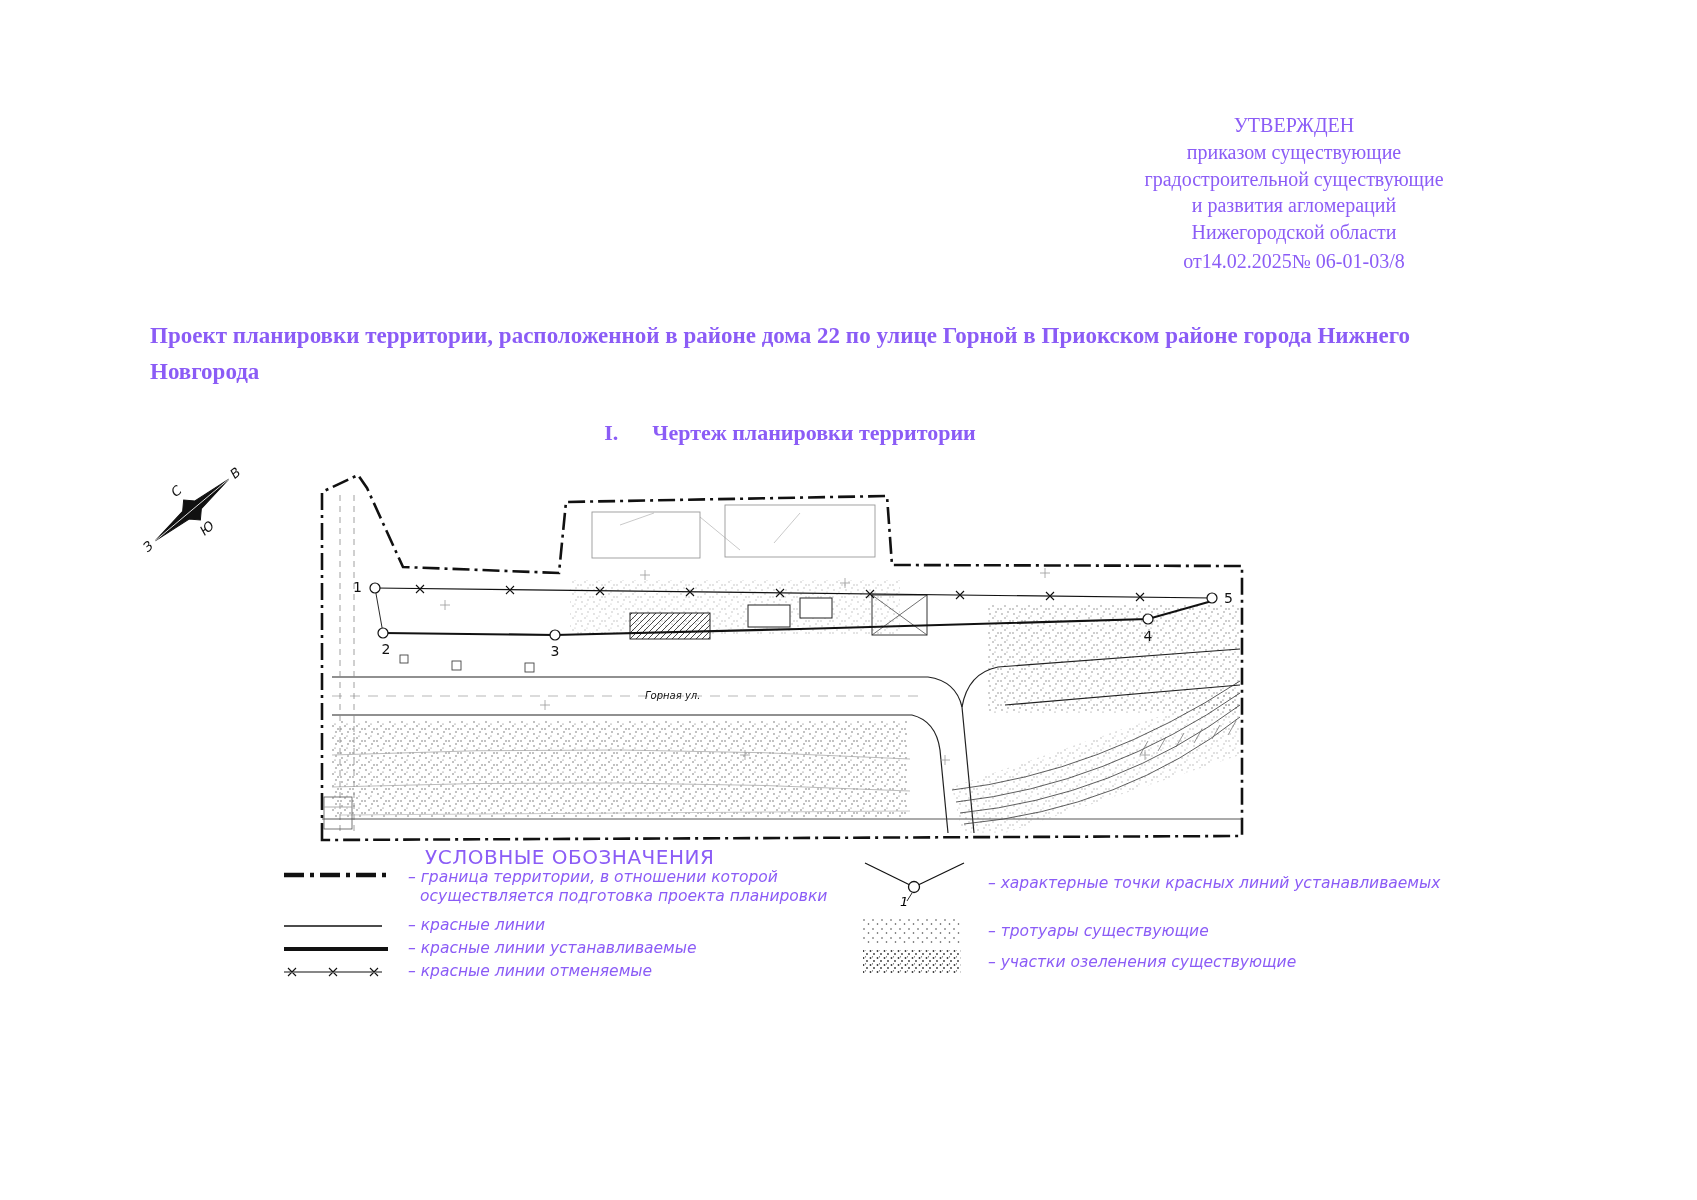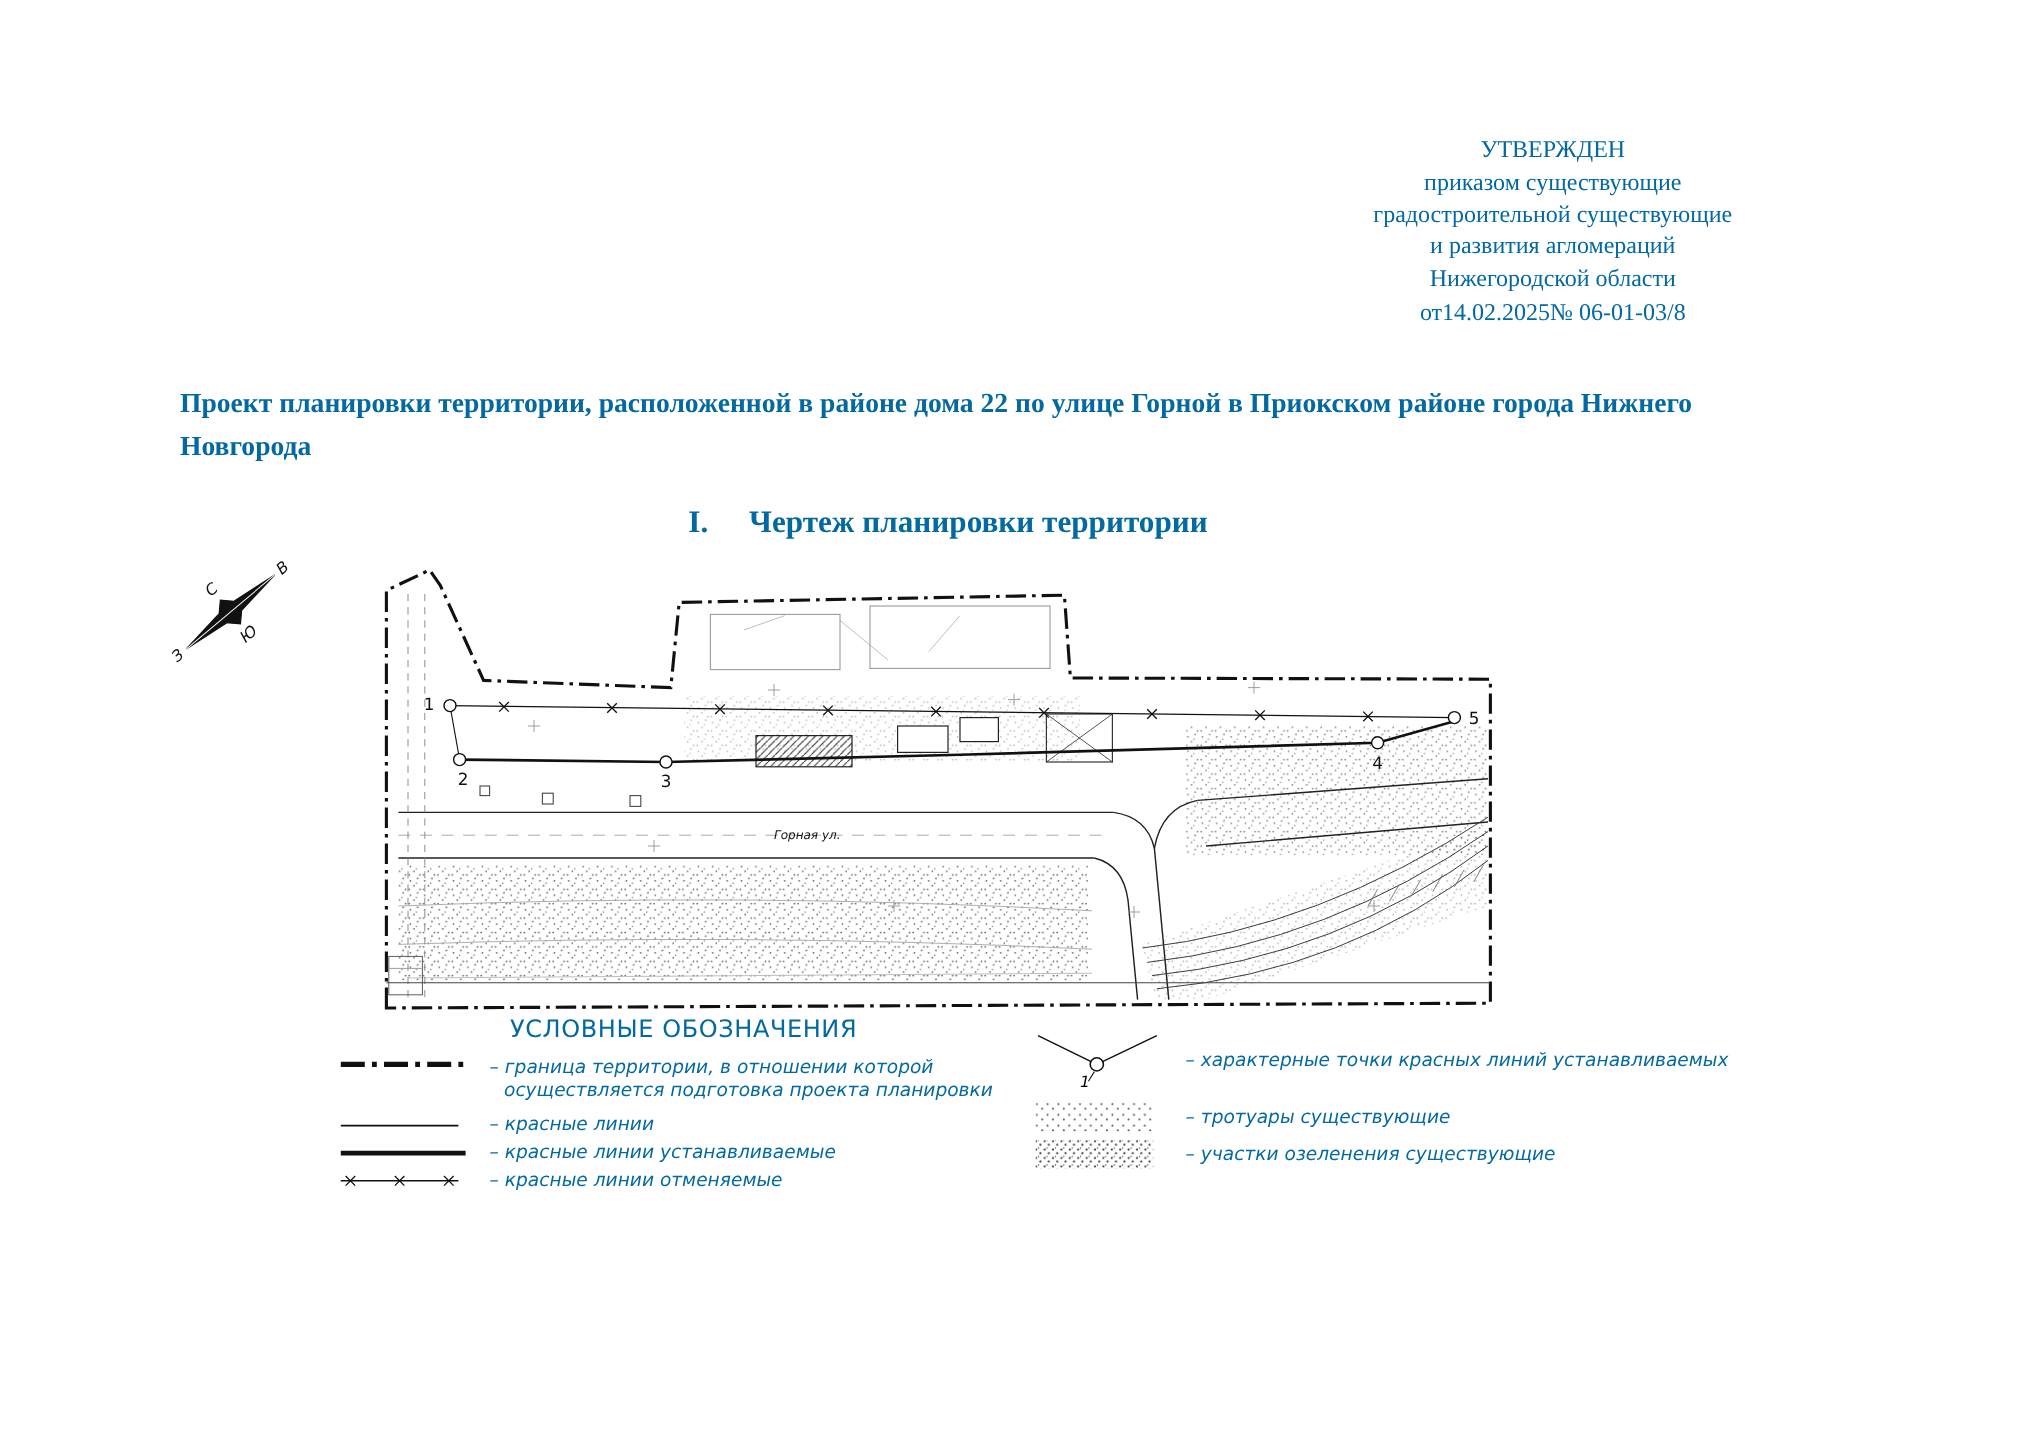--- a/index.html
+++ b/index.html
@@ -1,44 +1,44 @@
 <!DOCTYPE html>
 <html><head>
 <meta charset="utf-8">
 <style>
   html,body{margin:0;padding:0;background:#e8e8e8;}
   .page{position:relative;width:1697px;height:1200px;background:#ffffff;overflow:hidden;
-        font-family:"Liberation Serif", serif;color:#0369a1;}
+        font-family:"Liberation Serif", serif;color:#8b5cf6;}
   
   .approval{position:absolute;top:112px;left:1133px;width:322px;text-align:center;
             font-size:20px;line-height:1.34;}
   .approval-last{display:flex;justify-content:center;margin-top:2px;}
   
   .doc-title{position:absolute;top:318px;left:150px;width:1270px;
              font-size:23px;font-weight:bold;line-height:1.55;}
   
   .section-heading{position:absolute;top:420px;left:0;width:1580px;text-align:center;
-                   font-size:26px;font-weight:bold;}
+                   font-size:22px;font-weight:bold;}
   .section-heading .numeral{margin-right:34px;}
   
   .plan{position:absolute;left:100px;top:455px;width:1160px;height:395px;}
   .plan text{font-family:"DejaVu Sans", sans-serif;fill:#111;}
   
   .legend-title{position:absolute;left:425px;top:845px;
                 font-family:"DejaVu Sans", sans-serif;font-size:20px;letter-spacing:.5px;}
   .legend-left{position:absolute;left:282px;top:868px;width:575px;}
   .legend-right{position:absolute;left:862px;top:858px;width:640px;}
   .legend-row{display:flex;align-items:center;margin-bottom:5px;}
   .legend-row.top{align-items:flex-start;}
   .legend-sym{flex:0 0 112px;margin-right:14px;}
   .legend-sym-r{flex:0 0 108px;margin-right:18px;}
   .legend-label{font-family:"DejaVu Sans", sans-serif;font-style:italic;font-size:15.5px;
                 line-height:19px;padding-left:12px;text-indent:-12px;}
   .legend-left .legend-row{margin-bottom:4px;}
-  .lr1{margin-top:12px;}
+  .lr1{margin-top:0;}
   .lr2{margin-top:10px;}
   .legend-right .rr2{margin-top:10px;}
   svg{display:block;}
 </style>
 </head>
 <body>
 
 <svg width="0" height="0" style="position:absolute" aria-hidden="true">
   <defs>
     <pattern id="pat-stip" width="12" height="12" patternUnits="userSpaceOnUse">

